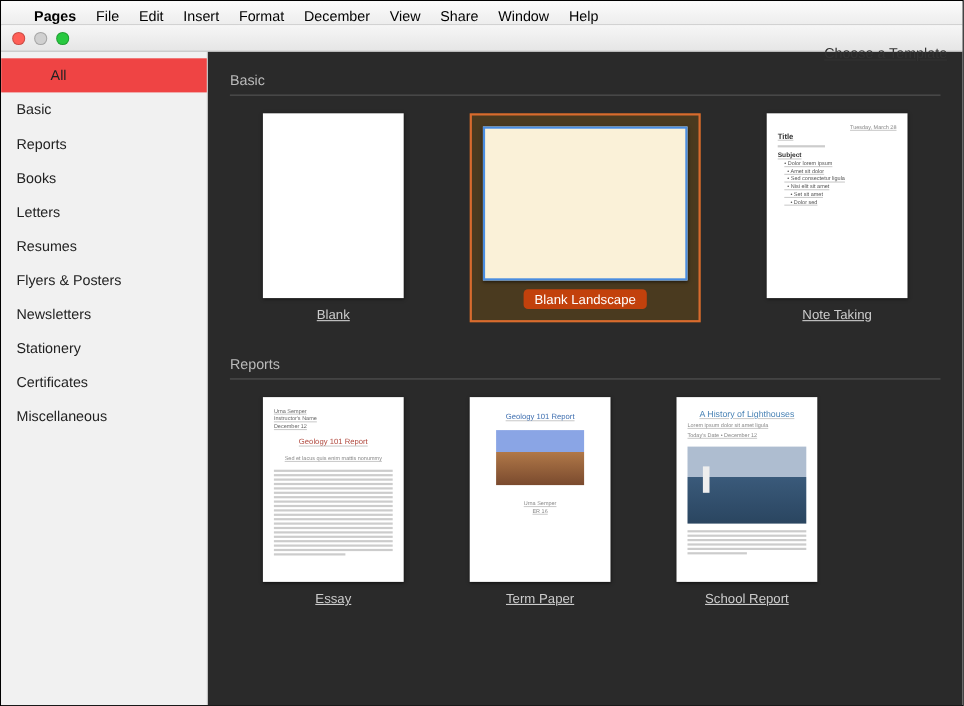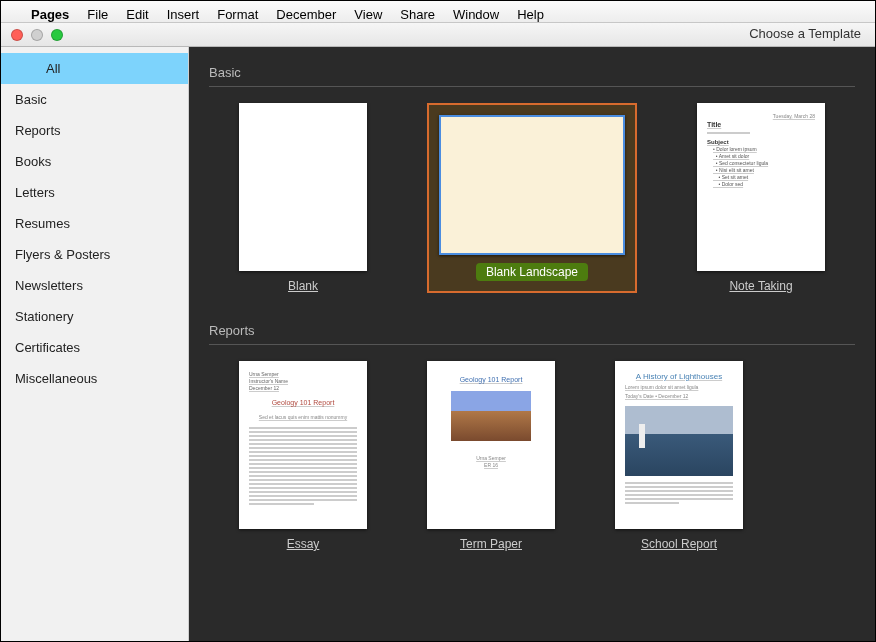--- a/index.html
+++ b/index.html
@@ -36,43 +36,43 @@
       align-items: center;
       padding: 0 10px;
       position: relative;
     }
     .traffic-lights { display: flex; gap: 8px; }
     .tl { width: 12px; height: 12px; border-radius: 50%; border: 0.5px solid rgba(0,0,0,.2); }
     .tl.red { background:#ff5f57; }
     .tl.yellow { background:#d0d0d0; }
     .tl.green { background:#28c940; }
     .window-title {
-      position: absolute; right: 14px; top: 3px;
-      font-size: 13px; color: #333;
+      position: absolute; right: 14px; top: 18px;
+      font-size: 13px; color: #333; text-decoration: underline;
     }
 
     
     .content {
       display: flex;
       height: calc(642px - 22px - 24px - 2px);
     }
     .sidebar {
       width: 188px;
       background: #f1f1f1;
       border-right: 1px solid #cfcfcf;
       padding-top: 6px;
     }
     .sidebar-item {
       padding: 8px 14px;
       font-size: 13px;
       color: #222;
       cursor: default;
     }
     .sidebar-item.selected {
-      background: #7dd3fc;
+      background: #ef4444;
       padding-left: 45px;
     }
 
     .main {
       flex: 1;
       background: #2a2a2a;
       color: #ddd;
       overflow: auto;
       padding: 12px 20px 20px 20px;
     }
@@ -115,21 +115,21 @@
       flex-direction: column;
       align-items: center;
     }
     .thumb.landscape {
       width: 186px;
       height: 140px;
       background: #faf1d8;
       border: 2px solid #4a8de0;
     }
     .label-pill {
-      background: #4d7c0f;
+      background: #c2410c;
       color: #fff;
       border-radius: 4px;
       padding: 2px 10px;
       font-size: 12px;
       margin-top: 8px;
     }
 
     
     .doc { width:128px; height:168px; background:#fff; padding:10px 10px; font-size:5px; color:#444; line-height:1.4; overflow:hidden; }
     .doc .line { height:2px; background:#ccc; margin:2px 0; }

